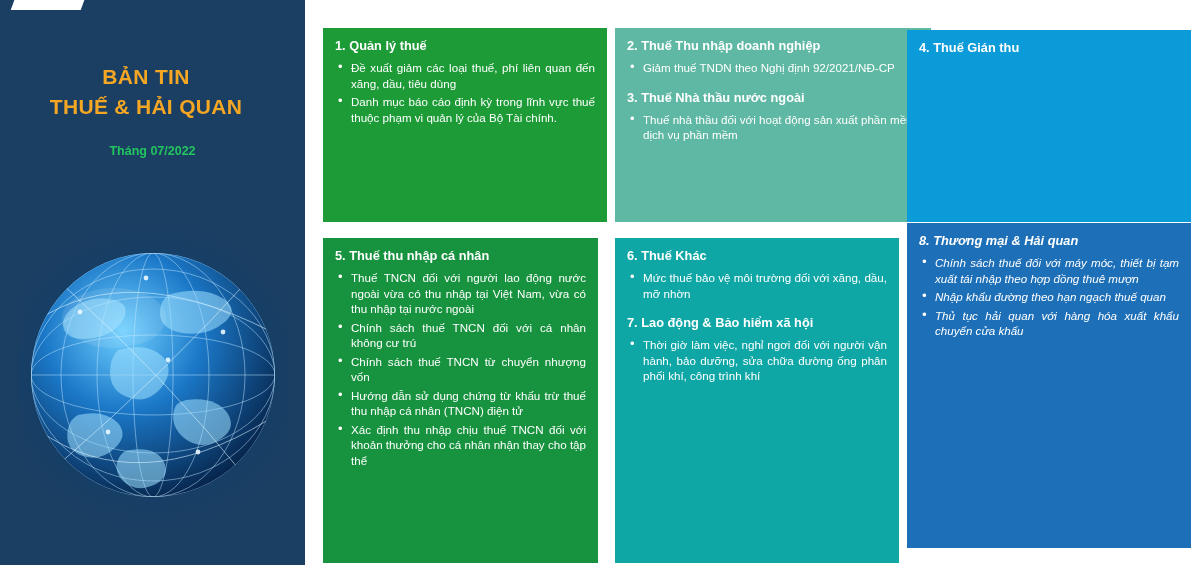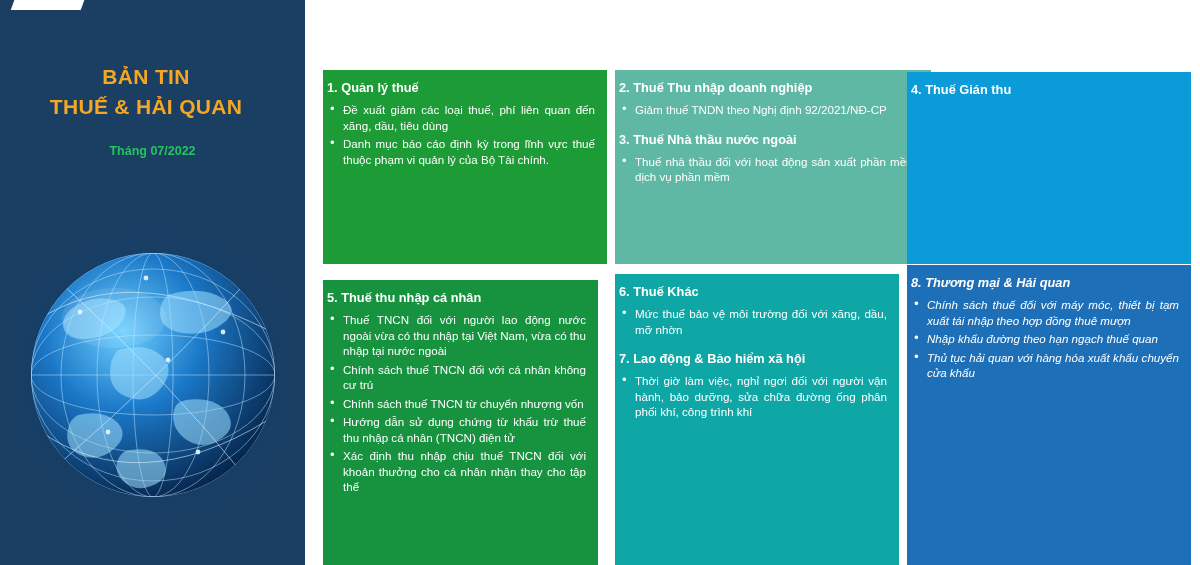--- a/index.html
+++ b/index.html
@@ -105,24 +105,23 @@
     font-size: 12px;
     color: #555;
     white-space: nowrap;
     overflow: hidden;
     height: 14px;
   }
 
   .card {
     position: absolute;
     box-sizing: border-box;
-    padding: 10px 12px 10px 4px;
+    padding: 10px 12px 10px 12px;
     color: #ffffff;
     overflow: hidden;
-    margin-top: 42px;
   }
   .card h3 {
     margin: 0 0 7px 0;
     font-size: 12.8px;
     font-weight: bold;
     line-height: 15px;
   }
   .card h3.second {
     margin-top: 14px;
   }
@@ -145,21 +144,21 @@
     left: -11px;
     top: -1px;
     font-size: 13px;
   }
 
   
   #card1 { left: 18px;  top: 28px;  width: 284px; height: 194px; background: #1d9b37; }
   #card2 { left: 310px; top: 28px;  width: 316px; height: 194px; background: #5fb8a3; }
   #card4 { left: 602px; top: 30px;  width: 284px; height: 192px; background: #0a9bd8; }
   #card5 { left: 18px;  top: 238px; width: 275px; height: 325px; background: #17923f; }
-  #card6 { left: 310px; top: 232px; width: 284px; height: 325px; background: #0fa6a6; }
+  #card6 { left: 310px; top: 238px; width: 284px; height: 325px; background: #0fa6a6; }
   #card8 { left: 602px; top: 223px; width: 284px; height: 325px; background: #1d6fb8; font-style: italic; }
 </style>
 </head>
 <body>
 
 <div class="page">
 
   <div class="sidebar">
     <div class="sidebar-topmark"></div>
 

